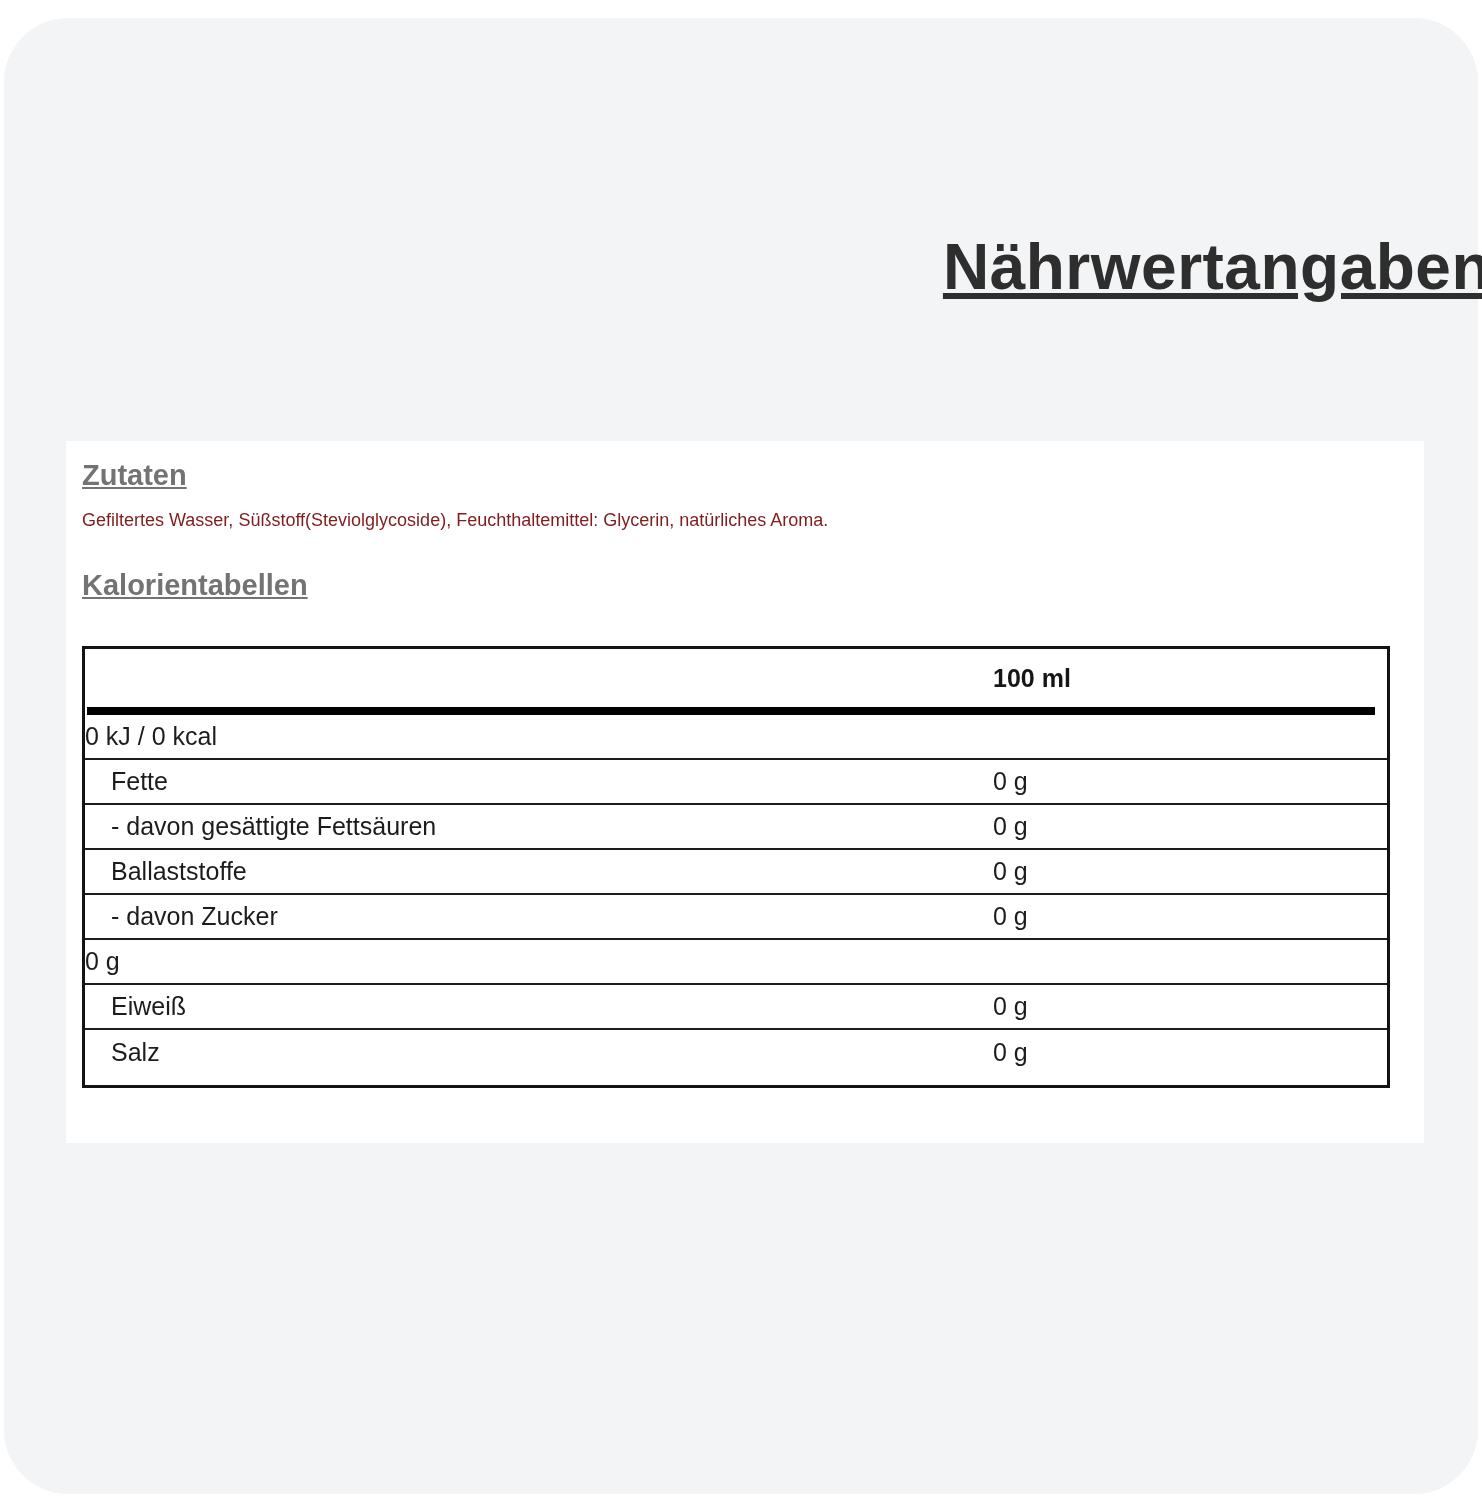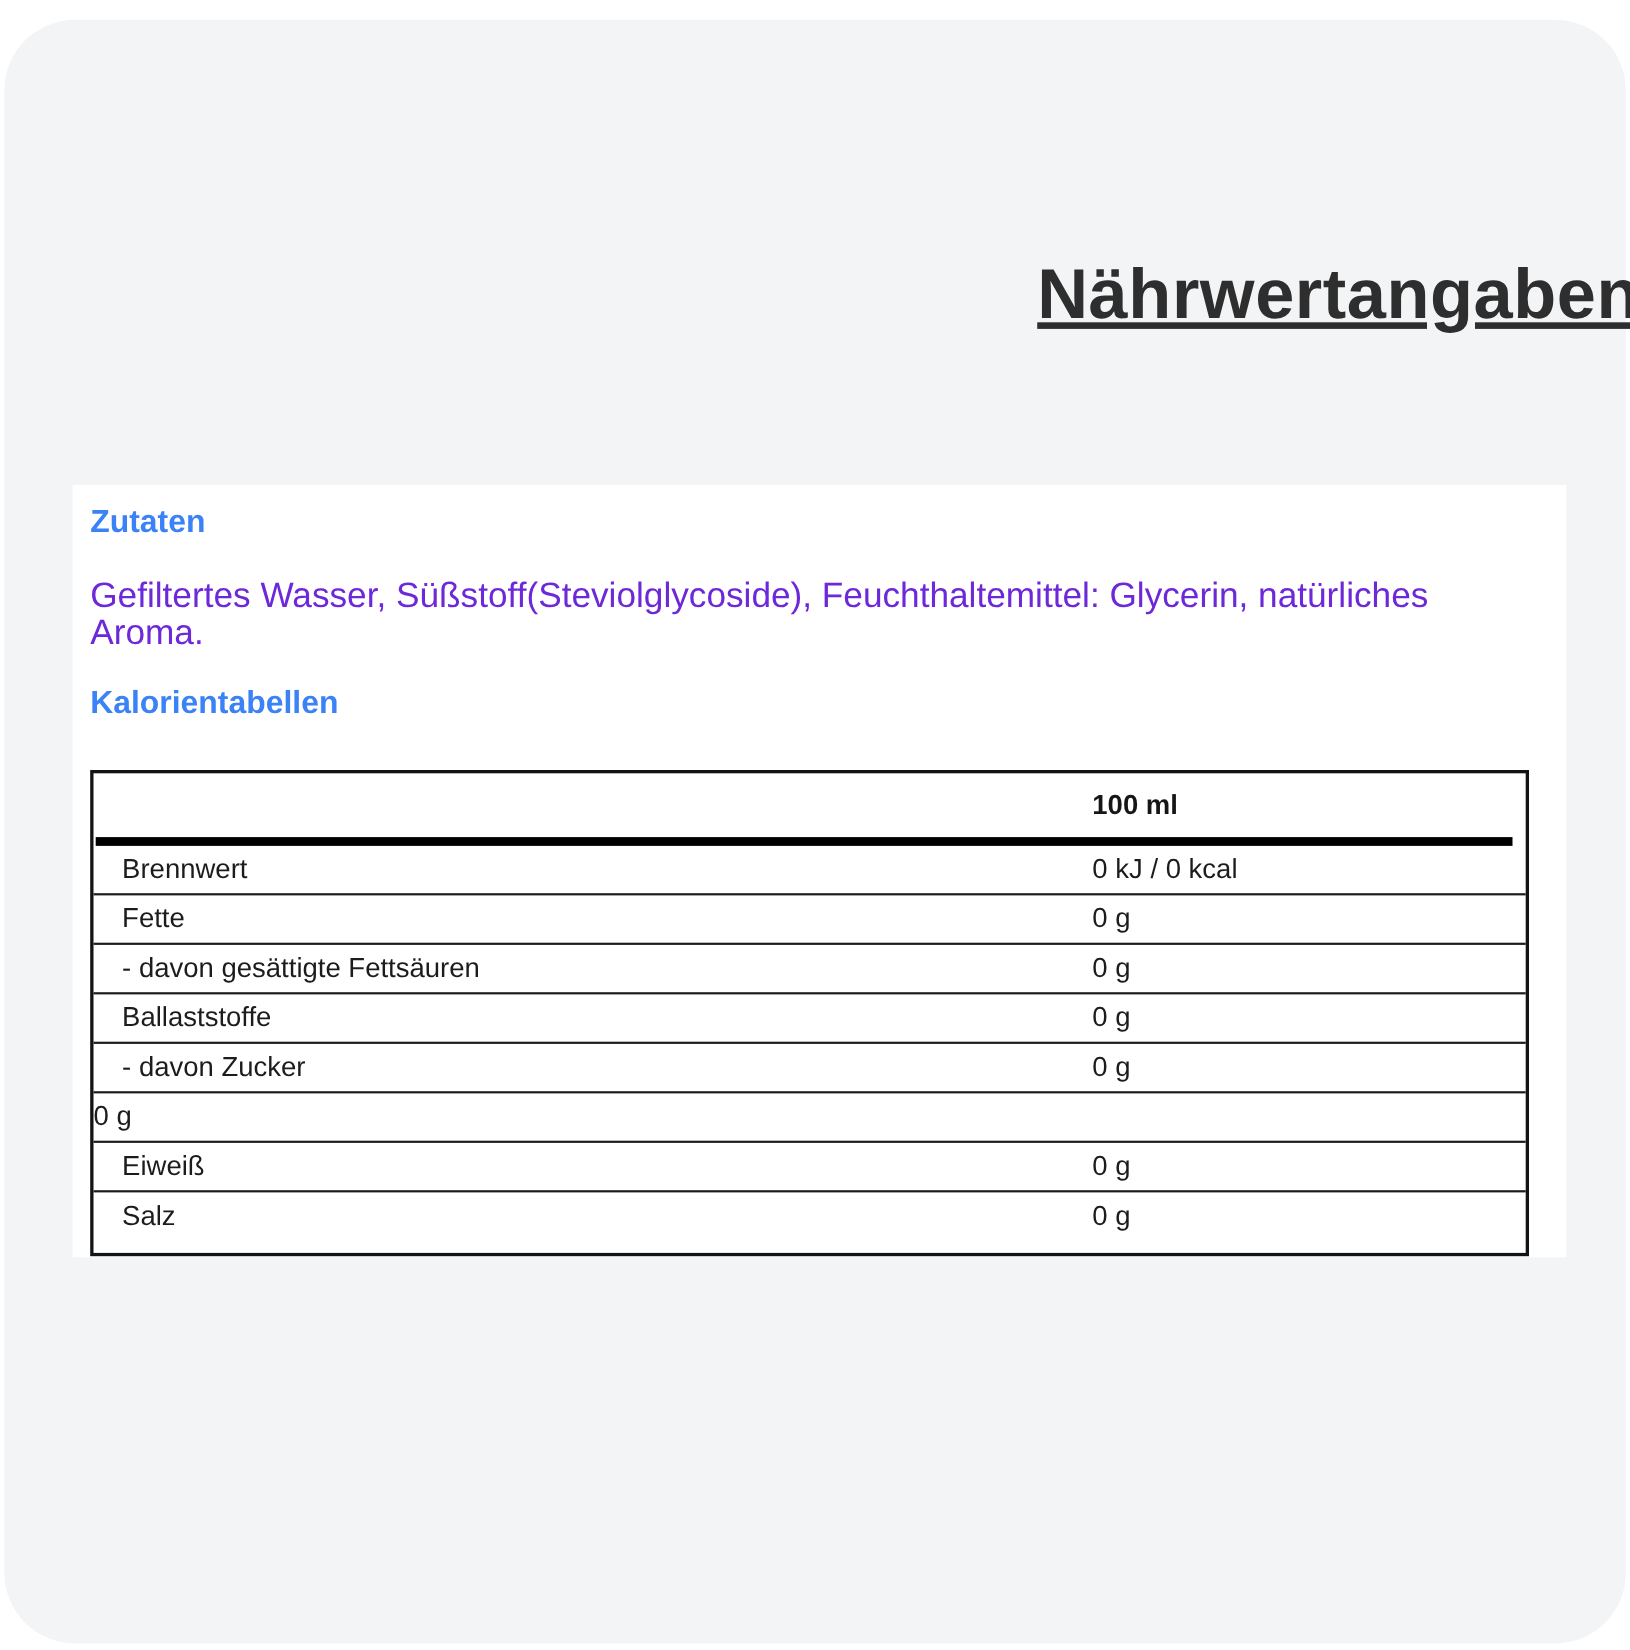--- a/index.html
+++ b/index.html
@@ -35,27 +35,28 @@
     position: absolute;
     left: 62px; top: 423px;
     width: 1358px; height: 702px;
     background: #ffffff;
     padding: 17px 16px 0 16px;
   }
   .sec-heading {
     font-size: 29px;
     line-height: 35px;
     font-weight: 700;
-    color: #3b82f6;
+    color: #737373;
+    text-decoration: underline;
   }
   .ingredients-text {
-    margin-top: 32px;
-    font-size: 32px;
+    margin-top: 11px;
+    font-size: 18px;
     line-height: 33px;
-    color: #6d28d9;
+    color: #7f1d1d;
   }
   .heading-tables { margin-top: 31px; }
   .ntable {
     margin-top: 43px;
     width: 1308px;
     border: 3px solid #131313;
     background: #ffffff;
   }
   .t-header {
     display: flex;
@@ -101,21 +102,20 @@
       <h2 class="sec-heading heading-tables">Kalorientabellen</h2>
 
       <div class="ntable">
         <div class="t-header">
           <div class="t-cell t-label"></div>
           <div class="t-cell t-value">100 ml</div>
         </div>
         <div class="t-rule"></div>
         <div class="t-rows" id="t-rows">
   <div class="t-row">
-    <div class="t-cell t-label">Brennwert</div>
     <div class="t-cell t-value">0 kJ / 0 kcal</div>
   </div>
 
   <div class="t-row">
     <div class="t-cell t-label">Fette</div>
     <div class="t-cell t-value">0 g</div>
   </div>
 
   <div class="t-row">
     <div class="t-cell t-label">- davon gesättigte Fettsäuren</div>

